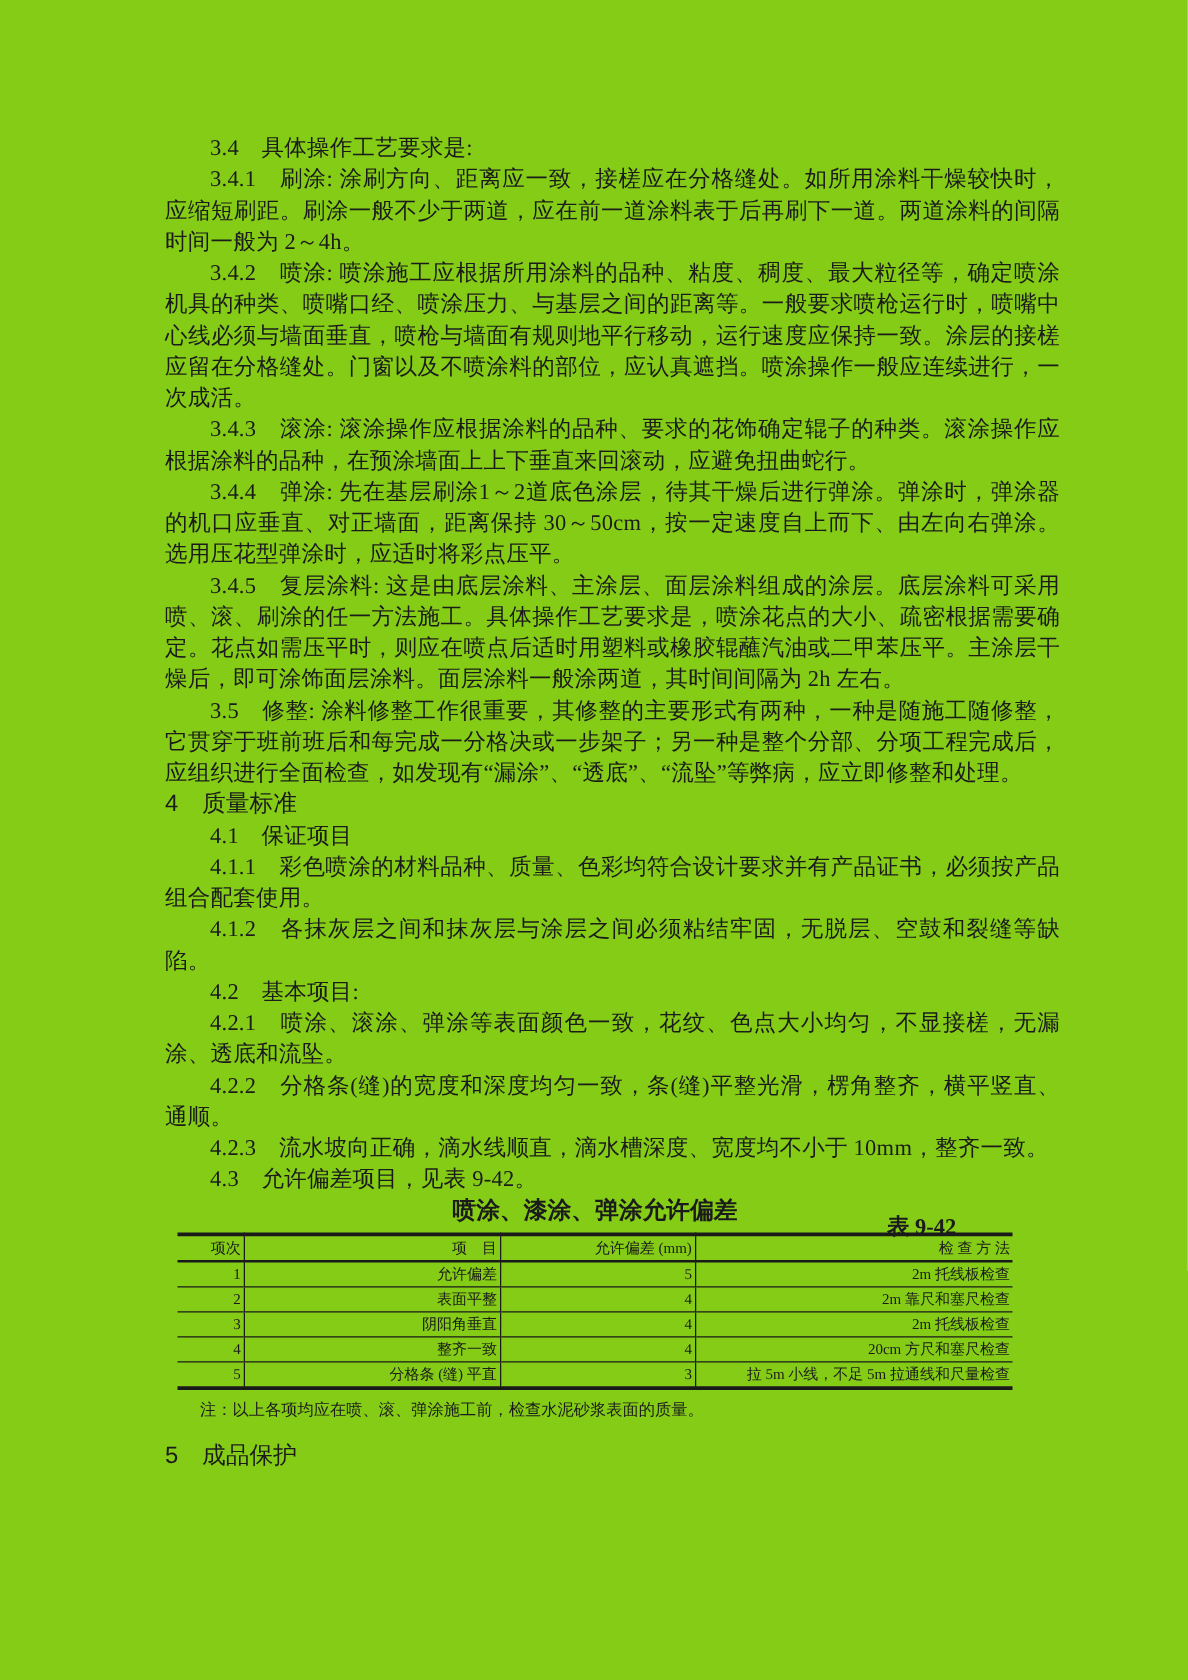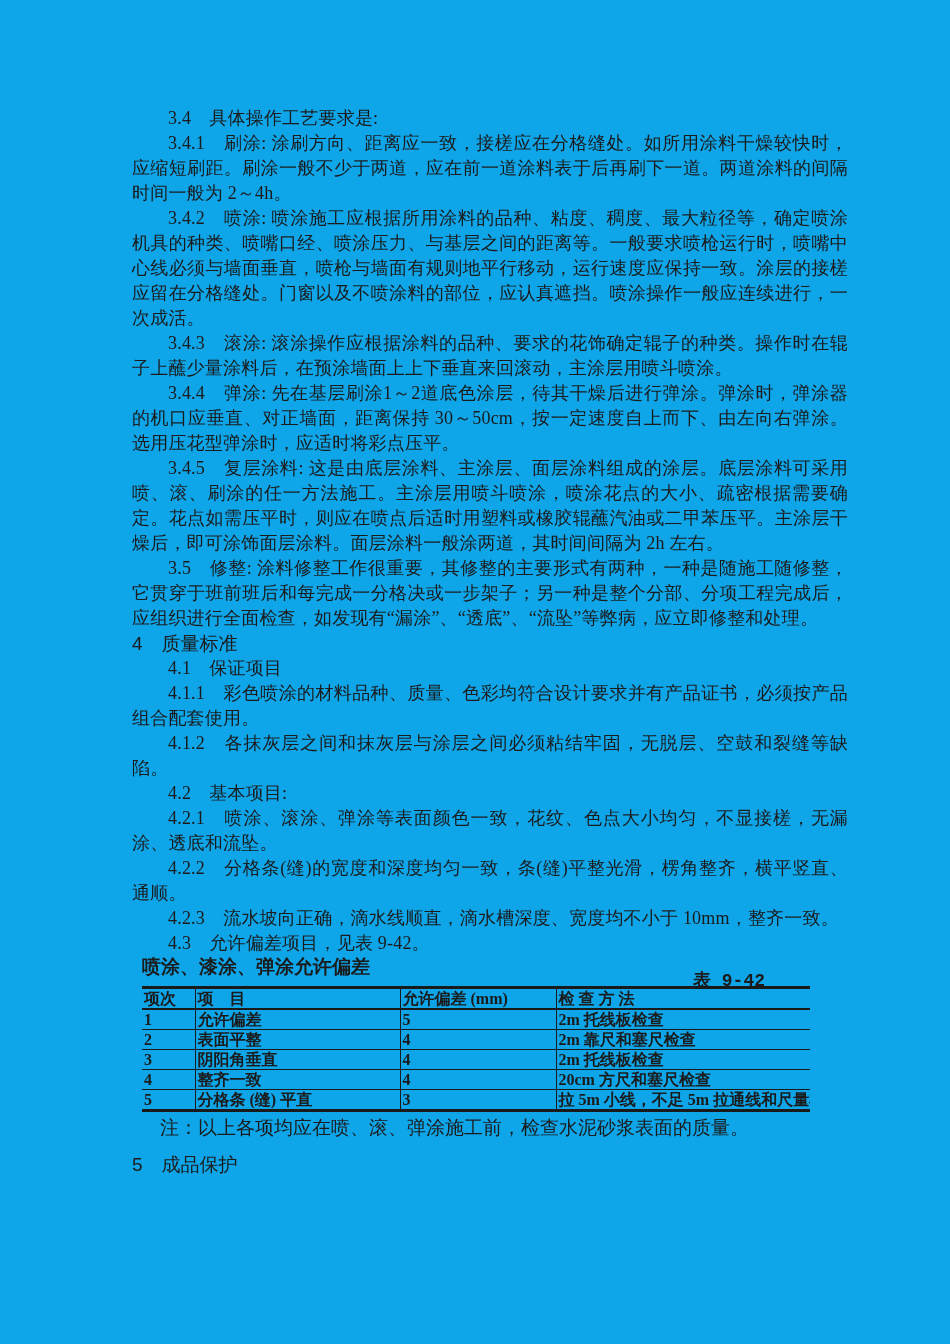--- a/index.html
+++ b/index.html
@@ -2,76 +2,76 @@
 <html><head>
 <meta charset="utf-8">
 <style>
   html,body { margin:0; padding:0; }
   body {
     width:950px; height:1344px;
     background:#ffffff;
     font-family:"Liberation Serif","DejaVu Serif",serif;
     color:#1b1b1b;
   }
-  .page { position:relative; width:950px; height:1344px; background:#0ea5e9; overflow:hidden; }
+  .page { position:relative; width:950px; height:1344px; background:#84cc16; overflow:hidden; }
   .content { position:absolute; left:132px; top:106px; width:716px; }
   p.body {
     margin:0; font-size:18px; line-height:25px;
     text-align:justify; text-indent:2em;
     letter-spacing:0.2px;
   }
   p.h-major {
     margin:0; text-indent:0;
     font-family:"Liberation Sans","DejaVu Sans",sans-serif;
     font-weight:normal; font-size:19px; line-height:25px;
   }
   .table-block { margin-left:10px; width:668px; }
   .table-title-row {
-    position:relative; text-align:left;
-    font-family:Liberation Mono, monospace;
+    position:relative; text-align:center;
+    font-family:Liberation Serif, serif;
     font-weight:bold; font-size:19px; line-height:25px;
   }
   .table-label { position:absolute; right:45px; top:13px; font-size:18px; }
   table.dev-table {
     border-collapse:collapse; table-layout:fixed;
     width:668px; margin-top:5px;
     border-top:3px solid #1a1a1a;
     border-bottom:3px solid #1a1a1a;
   }
   table.dev-table col.c1 { width:53px; }
   table.dev-table col.c2 { width:205px; }
   table.dev-table col.c3 { width:156px; }
   table.dev-table col.c4 { width:254px; }
   table.dev-table th, table.dev-table td {
     padding:0 2px; height:19px;
-    font-size:16px; font-weight:bold;
-    text-align:left; vertical-align:middle;
+    font-size:12px; font-weight:normal;
+    text-align:right; vertical-align:middle;
     line-height:19px; white-space:nowrap; overflow:hidden;
   }
   table.dev-table thead tr { border-bottom:2.5px solid #1a1a1a; height:21px; }
   table.dev-table tbody tr { border-bottom:1.5px solid #1a1a1a; }
   table.dev-table tbody tr:last-child { border-bottom:none; }
   table.dev-table th:not(:last-child), table.dev-table td:not(:last-child) {
     border-right:1.5px solid #1a1a1a;
   }
-  p.note { margin:6px 0 0 18px; font-size:19px; line-height:20px; text-indent:0; }
+  p.note { margin:6px 0 0 18px; font-size:13px; line-height:20px; text-indent:0; }
   p.footer-h { margin-top:14px; }
 </style>
 </head>
 <body>
 
 <div class="page">
   <div class="content">
 
     <p class="body">3.4　具体操作工艺要求是:</p>
     <p class="body">3.4.1　刷涂: 涂刷方向、距离应一致，接槎应在分格缝处。如所用涂料干燥较快时，应缩短刷距。刷涂一般不少于两道，应在前一道涂料表于后再刷下一道。两道涂料的间隔时间一般为 2～4h。</p>
     <p class="body">3.4.2　喷涂: 喷涂施工应根据所用涂料的品种、粘度、稠度、最大粒径等，确定喷涂机具的种类、喷嘴口经、喷涂压力、与基层之间的距离等。一般要求喷枪运行时，喷嘴中心线必须与墙面垂直，喷枪与墙面有规则地平行移动，运行速度应保持一致。涂层的接槎应留在分格缝处。门窗以及不喷涂料的部位，应认真遮挡。喷涂操作一般应连续进行，一次成活。</p>
-    <p class="body">3.4.3　滚涂: 滚涂操作应根据涂料的品种、要求的花饰确定辊子的种类。操作时在辊子上蘸少量涂料后，在预涂墙面上上下垂直来回滚动，主涂层用喷斗喷涂。</p>
+    <p class="body">3.4.3　滚涂: 滚涂操作应根据涂料的品种、要求的花饰确定辊子的种类。滚涂操作应根据涂料的品种，在预涂墙面上上下垂直来回滚动，应避免扭曲蛇行。</p>
     <p class="body">3.4.4　弹涂: 先在基层刷涂1～2道底色涂层，待其干燥后进行弹涂。弹涂时，弹涂器的机口应垂直、对正墙面，距离保持 30～50cm，按一定速度自上而下、由左向右弹涂。选用压花型弹涂时，应适时将彩点压平。</p>
-    <p class="body">3.4.5　复层涂料: 这是由底层涂料、主涂层、面层涂料组成的涂层。底层涂料可采用喷、滚、刷涂的任一方法施工。主涂层用喷斗喷涂，喷涂花点的大小、疏密根据需要确定。花点如需压平时，则应在喷点后适时用塑料或橡胶辊蘸汽油或二甲苯压平。主涂层干燥后，即可涂饰面层涂料。面层涂料一般涂两道，其时间间隔为 2h 左右。</p>
+    <p class="body">3.4.5　复层涂料: 这是由底层涂料、主涂层、面层涂料组成的涂层。底层涂料可采用喷、滚、刷涂的任一方法施工。具体操作工艺要求是，喷涂花点的大小、疏密根据需要确定。花点如需压平时，则应在喷点后适时用塑料或橡胶辊蘸汽油或二甲苯压平。主涂层干燥后，即可涂饰面层涂料。面层涂料一般涂两道，其时间间隔为 2h 左右。</p>
     <p class="body">3.5　修整: 涂料修整工作很重要，其修整的主要形式有两种，一种是随施工随修整，它贯穿于班前班后和每完成一分格决或一步架子；另一种是整个分部、分项工程完成后，应组织进行全面检查，如发现有“漏涂”、“透底”、“流坠”等弊病，应立即修整和处理。</p>
     <p class="h-major">4　质量标准</p>
     <p class="body">4.1　保证项目</p>
     <p class="body">4.1.1　彩色喷涂的材料品种、质量、色彩均符合设计要求并有产品证书，必须按产品组合配套使用。</p>
     <p class="body">4.1.2　各抹灰层之间和抹灰层与涂层之间必须粘结牢固，无脱层、空鼓和裂缝等缺陷。</p>
     <p class="body">4.2　基本项目:</p>
     <p class="body">4.2.1　喷涂、滚涂、弹涂等表面颜色一致，花纹、色点大小均匀，不显接槎，无漏涂、透底和流坠。</p>
     <p class="body">4.2.2　分格条(缝)的宽度和深度均匀一致，条(缝)平整光滑，楞角整齐，横平竖直、通顺。</p>
     <p class="body">4.2.3　流水坡向正确，滴水线顺直，滴水槽深度、宽度均不小于 10mm，整齐一致。</p>
     <p class="body">4.3　允许偏差项目，见表 9-42。</p>

